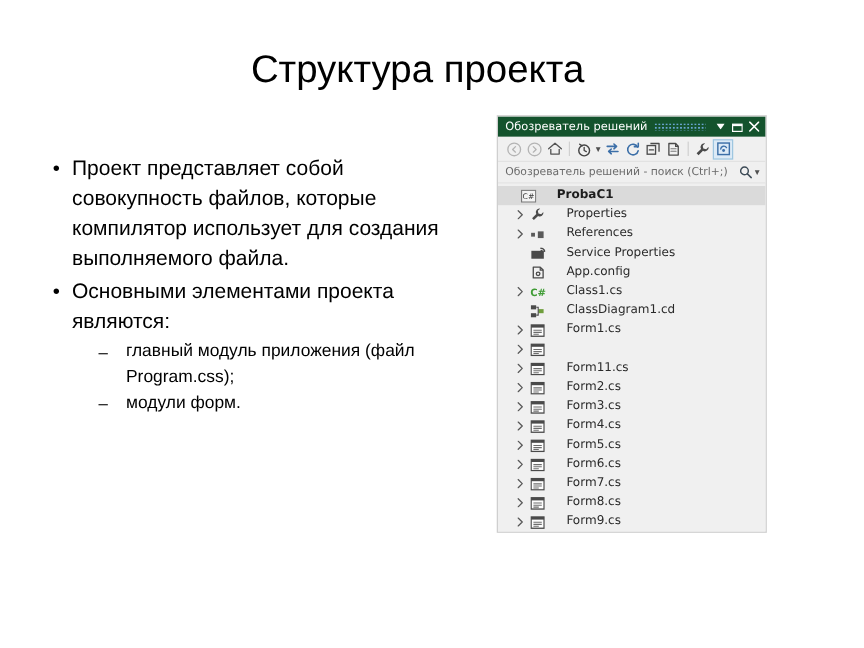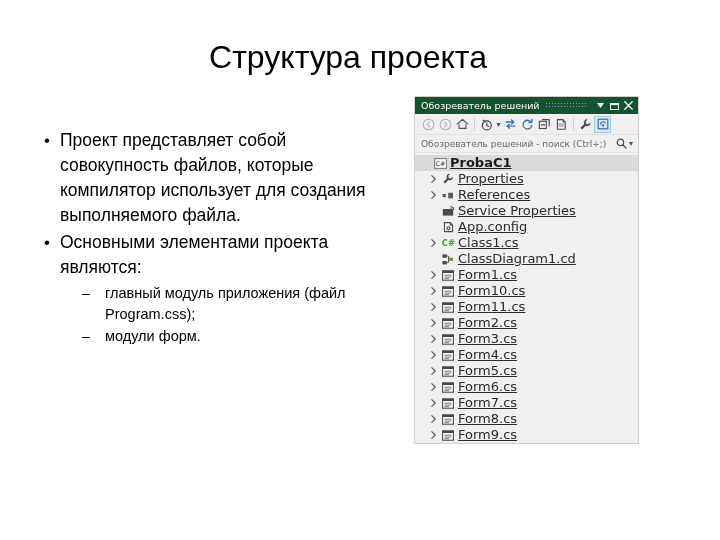--- a/index.html
+++ b/index.html
@@ -243,26 +243,25 @@
   .tw-icon {
     flex: 0 0 auto;
     width: 16px;
     height: 16px;
     display: flex;
     align-items: center;
     justify-content: center;
   }
   .tree-label {
     flex: 1 1 auto;
-    font-size: 13px;
+    font-size: 10px;
     line-height: 16px;
     color: #2a2a2a;
     white-space: nowrap;
-    padding-left: 2px;
-    text-decoration: underline;
+    padding-left: 16px;
   }
 </style>
 </head>
 <body>
 
 <div id="slide">
 
   <div id="slide-title">Структура проекта</div>
 
   <div id="body-text">
@@ -519,21 +518,20 @@
               <path d="M0.8 0.6 L4.2 4 L0.8 7.4" fill="none" stroke="#5a5a5a" stroke-width="1.1" stroke-linecap="round" stroke-linejoin="round"></path>
             </svg>
           </span>
           <span class="tw-icon">
     <svg width="12" height="11" viewBox="0 0 12 11">
       <rect x="0.6" y="0.8" width="10.8" height="9.4" fill="#fdfdfd" stroke="#4a4a4a" stroke-width="1.1"></rect>
       <rect x="0.6" y="0.8" width="10.8" height="2.2" fill="#4a4a4a"></rect>
       <path d="M2.5 5.2 L9.5 5.2 M2.5 7 L9.5 7 M2.5 8.6 L7 8.6" stroke="#6d6d6d" stroke-width="0.9"></path>
     </svg>
   </span>
-          <span class="tree-label">Form10.cs</span>
         </div>
         <div class="tree-row">
           <span style="flex: 0 0 auto; width: 8px;"></span>
           <span class="tw-expander">
             <svg width="5" height="8" viewBox="0 0 5 8">
               <path d="M0.8 0.6 L4.2 4 L0.8 7.4" fill="none" stroke="#5a5a5a" stroke-width="1.1" stroke-linecap="round" stroke-linejoin="round"></path>
             </svg>
           </span>
           <span class="tw-icon">
     <svg width="12" height="11" viewBox="0 0 12 11">

